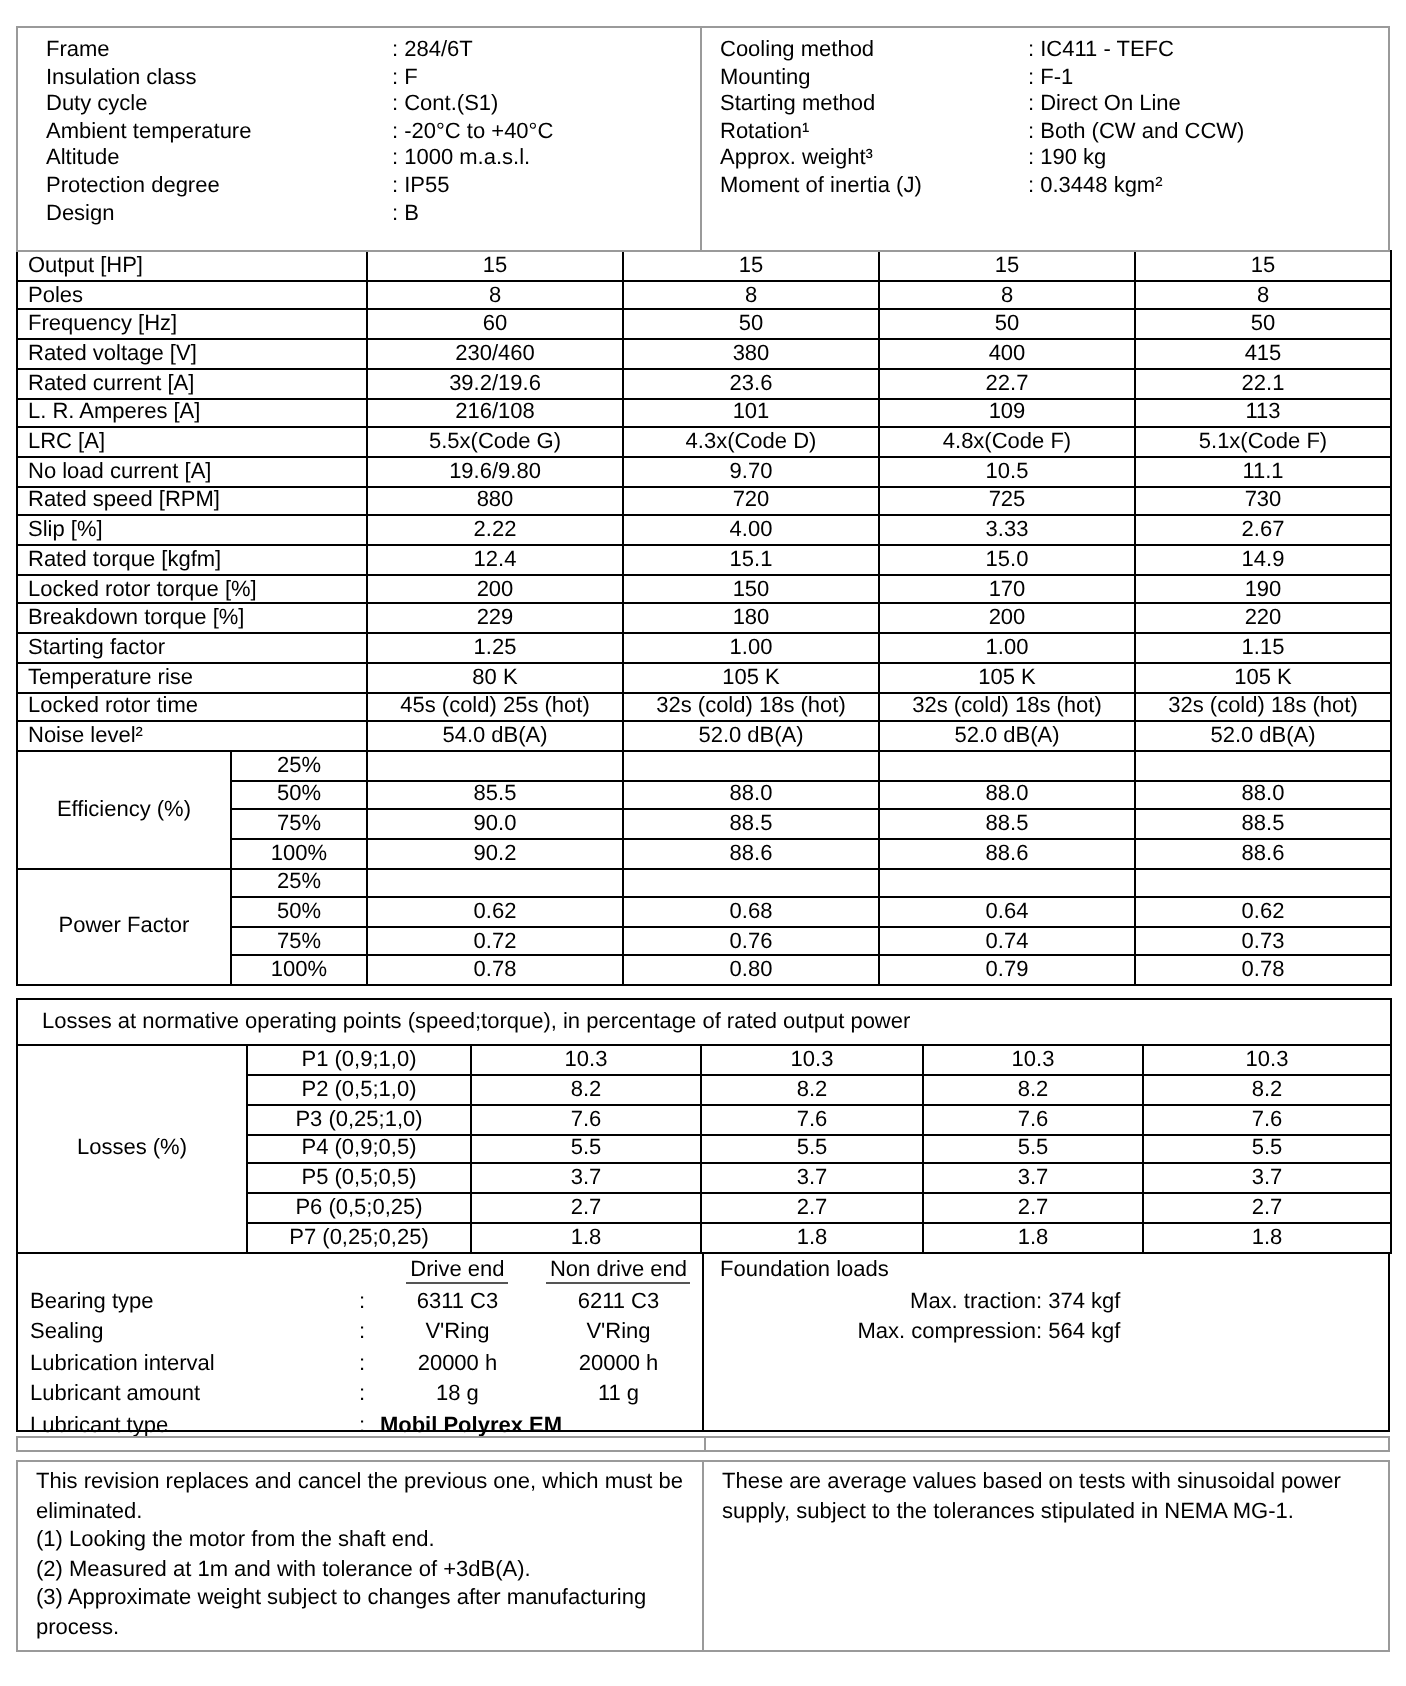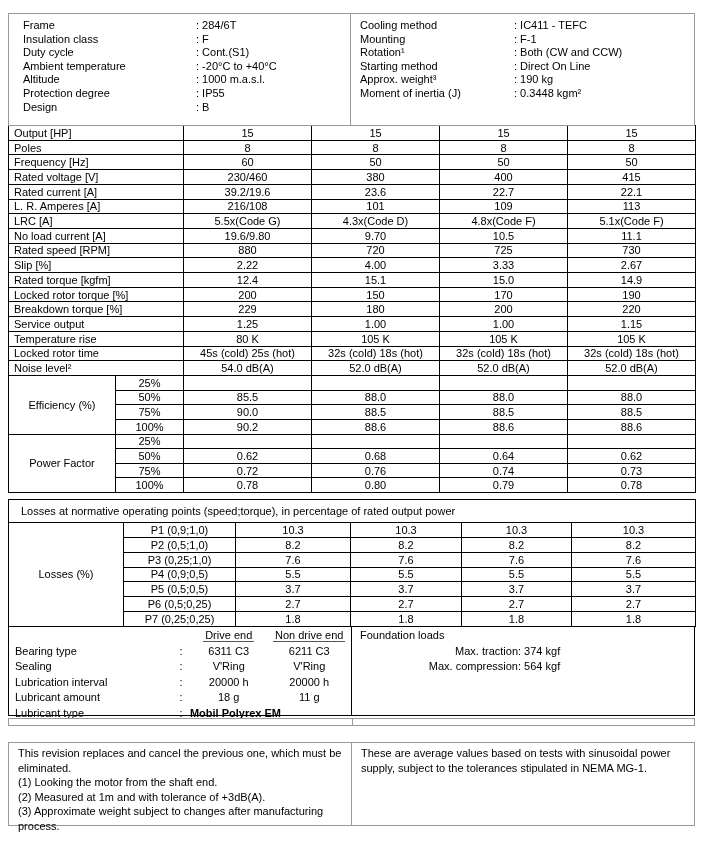--- a/index.html
+++ b/index.html
@@ -40,21 +40,21 @@
   .hu{border-bottom:1px solid #555;padding:0 2px;}
   .frow{display:flex;height:15.5px;line-height:15.5px;white-space:nowrap;}
   .flabel{width:158px;}
 
   
   .sep-row{position:relative;box-sizing:border-box;height:8px;border:1px solid #9a9a9a;margin:2px 0 4px 0;}
   .sep-row .tick{position:absolute;top:0;bottom:0;left:343px;width:1px;background:#9a9a9a;}
 
   
   .notes-section{display:flex;height:96px;}
-  .note-box{box-sizing:border-box;border:1px solid #9a9a9a;padding:3px 9px 0 9px;line-height:14.5px;margin-top:12px;}
+  .note-box{box-sizing:border-box;border:1px solid #9a9a9a;padding:3px 9px 0 9px;line-height:14.5px;}
   .note-box.left{width:344px;}
   .note-box.right{width:343px;border-left:none;}
 </style>
 </head>
 <body>
 
 <div class="page">
 
   <div class="top-section">
     <div class="info-box left" id="info-left">
@@ -62,22 +62,22 @@
         <div class="irow"><span class="ilabel">Insulation class</span><span class="ival">: F</span></div>
         <div class="irow"><span class="ilabel">Duty cycle</span><span class="ival">: Cont.(S1)</span></div>
         <div class="irow"><span class="ilabel">Ambient temperature</span><span class="ival">: -20°C to +40°C</span></div>
         <div class="irow"><span class="ilabel">Altitude</span><span class="ival">: 1000 m.a.s.l.</span></div>
         <div class="irow"><span class="ilabel">Protection degree</span><span class="ival">: IP55</span></div>
         <div class="irow"><span class="ilabel">Design</span><span class="ival">: B</span></div>
       </div>
     <div class="info-box right" id="info-right">
         <div class="irow"><span class="ilabel">Cooling method</span><span class="ival">: IC411 - TEFC</span></div>
         <div class="irow"><span class="ilabel">Mounting</span><span class="ival">: F-1</span></div>
+        <div class="irow"><span class="ilabel">Starting method</span><span class="ival">: Direct On Line</span></div>
         <div class="irow"><span class="ilabel">Rotation¹</span><span class="ival">: Both (CW and CCW)</span></div>
-        <div class="irow"><span class="ilabel">Starting method</span><span class="ival">: Direct On Line</span></div>
         <div class="irow"><span class="ilabel">Approx. weight³</span><span class="ival">: 190 kg</span></div>
         <div class="irow"><span class="ilabel">Moment of inertia (J)</span><span class="ival">: 0.3448 kgm²</span></div>
       </div>
   </div>
 
   <table class="grid" id="ratings-table">
     <colgroup>
         <col style="width:175px">
         <col style="width:128px">
         <col style="width:128px">
@@ -170,21 +170,21 @@
           <td class="val">190</td>
         </tr>
         <tr>
           <td class="lbl">Breakdown torque [%]</td>
           <td class="val">229</td>
           <td class="val">180</td>
           <td class="val">200</td>
           <td class="val">220</td>
         </tr>
         <tr>
-          <td class="lbl">Service output</td>
+          <td class="lbl">Starting factor</td>
           <td class="val">1.25</td>
           <td class="val">1.00</td>
           <td class="val">1.00</td>
           <td class="val">1.15</td>
         </tr>
         <tr>
           <td class="lbl">Temperature rise</td>
           <td class="val">80 K</td>
           <td class="val">105 K</td>
           <td class="val">105 K</td>

